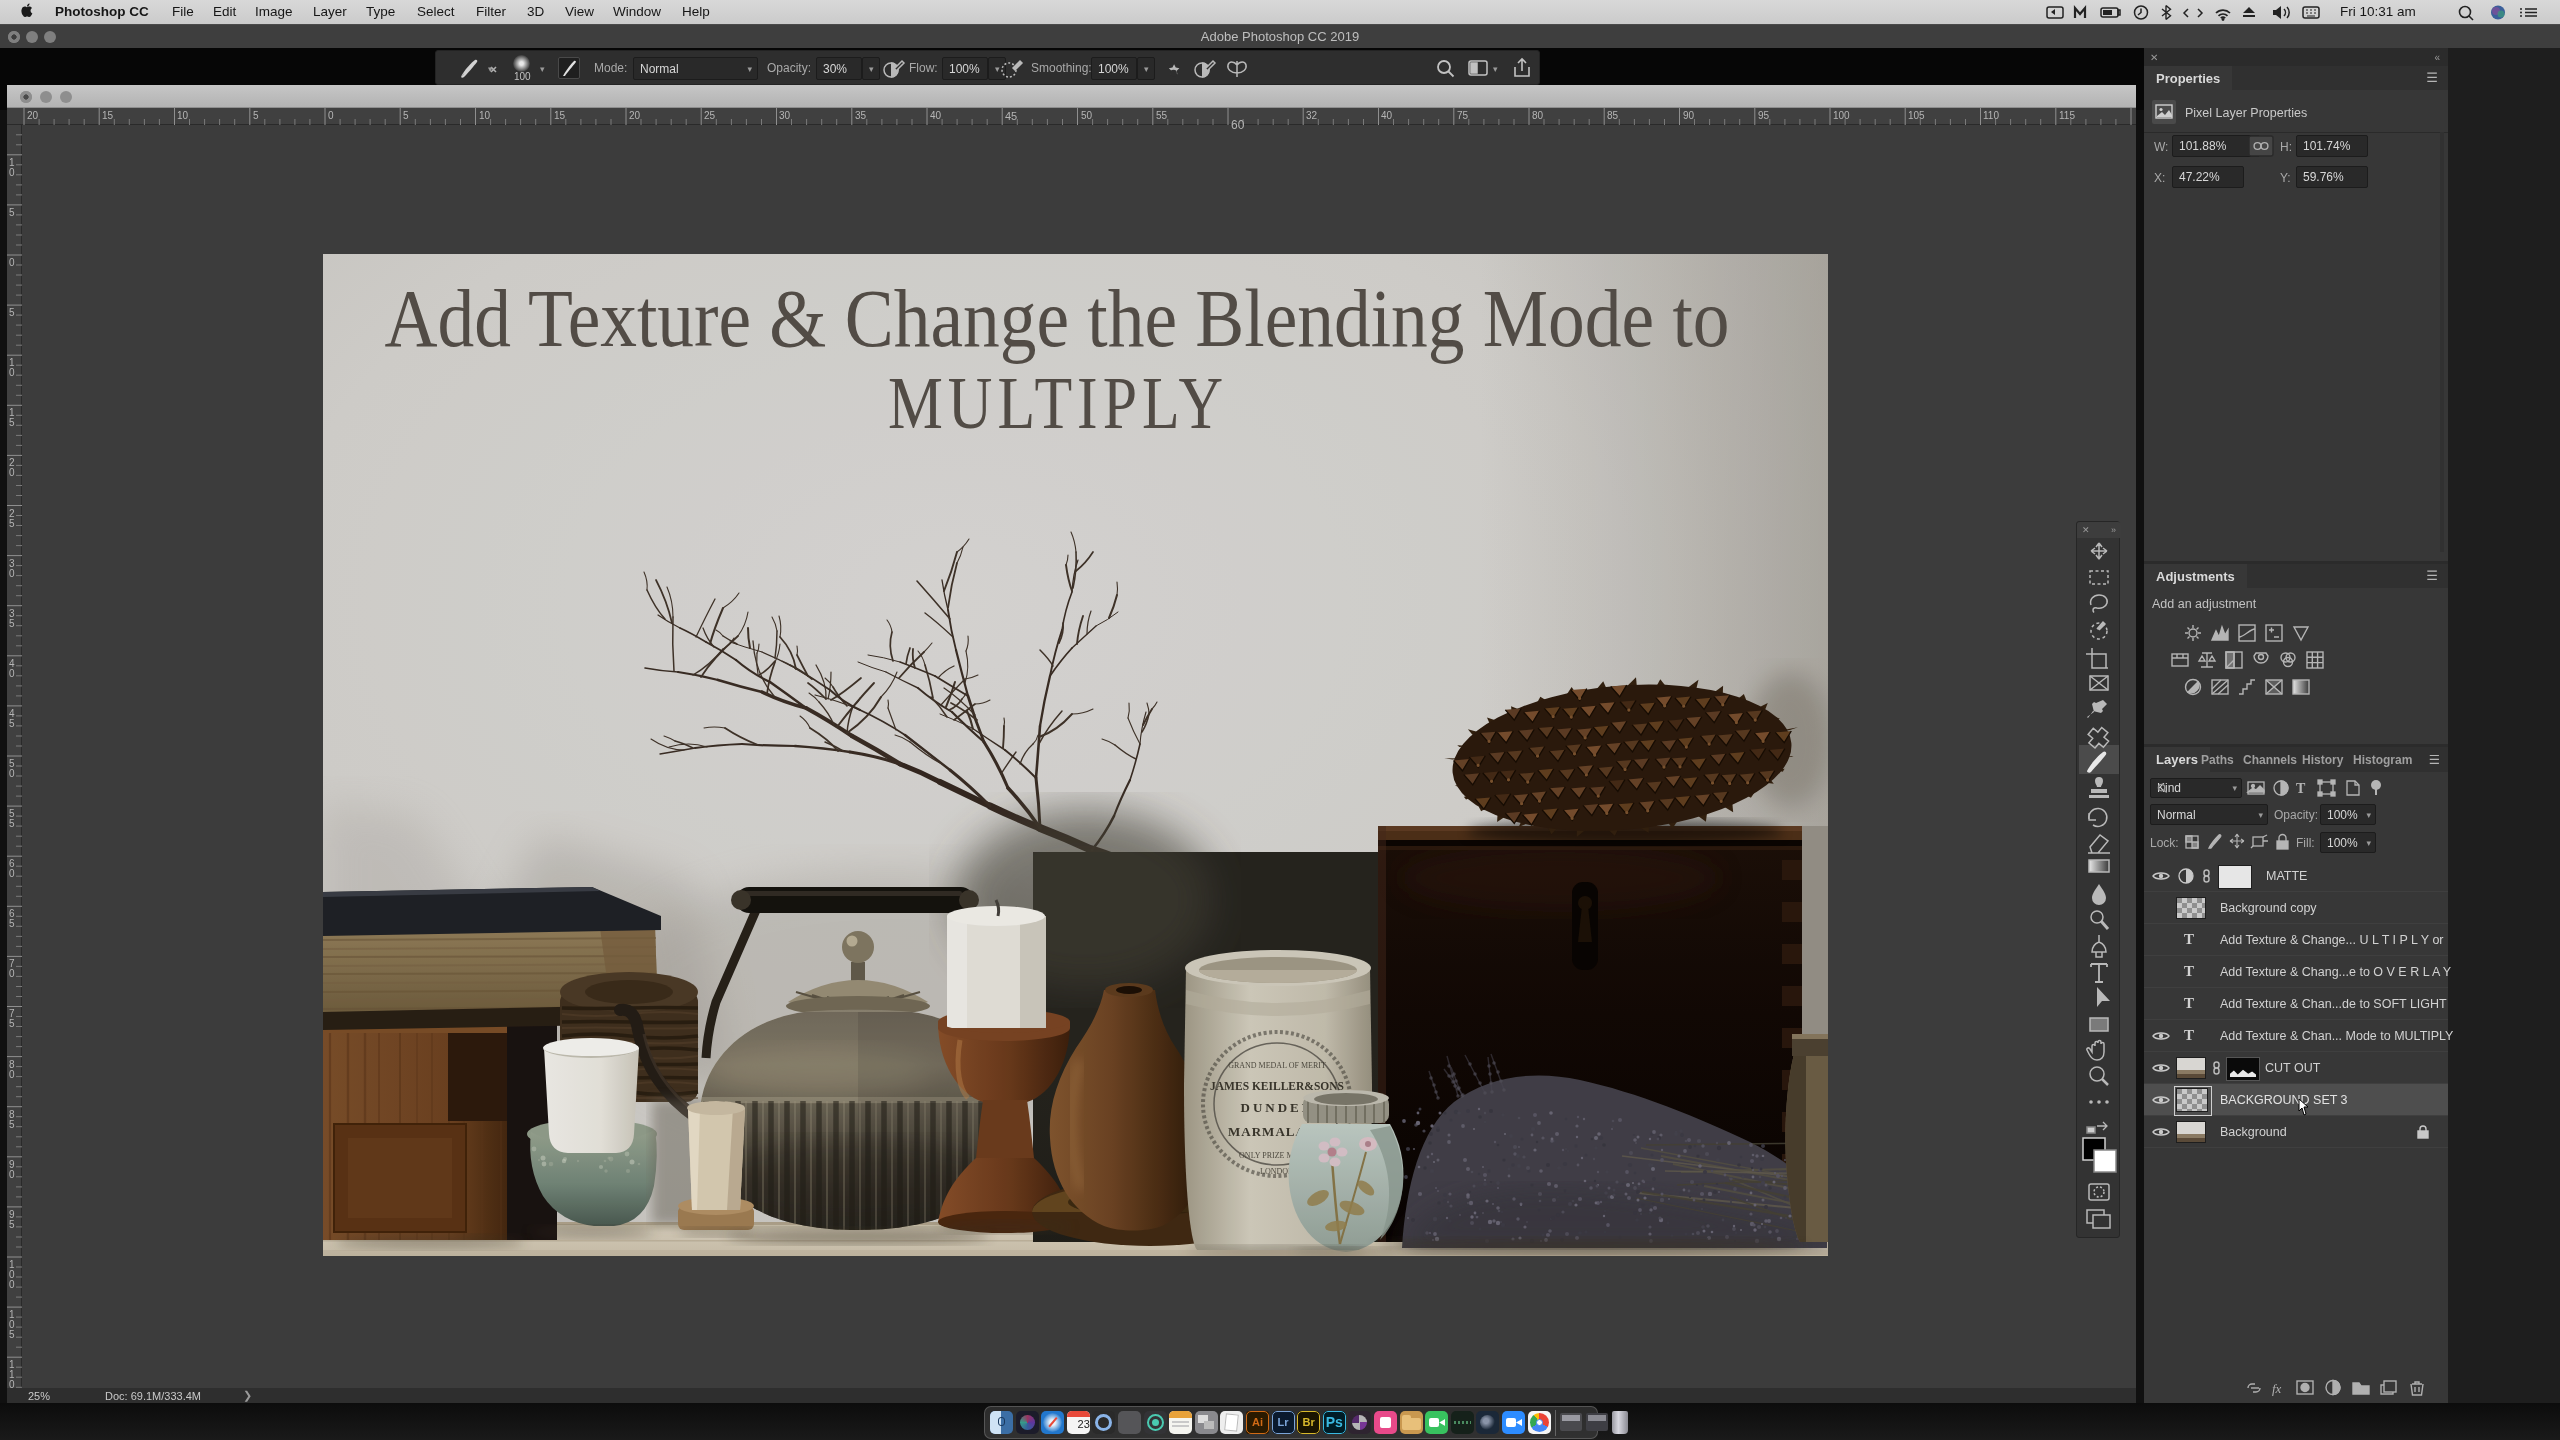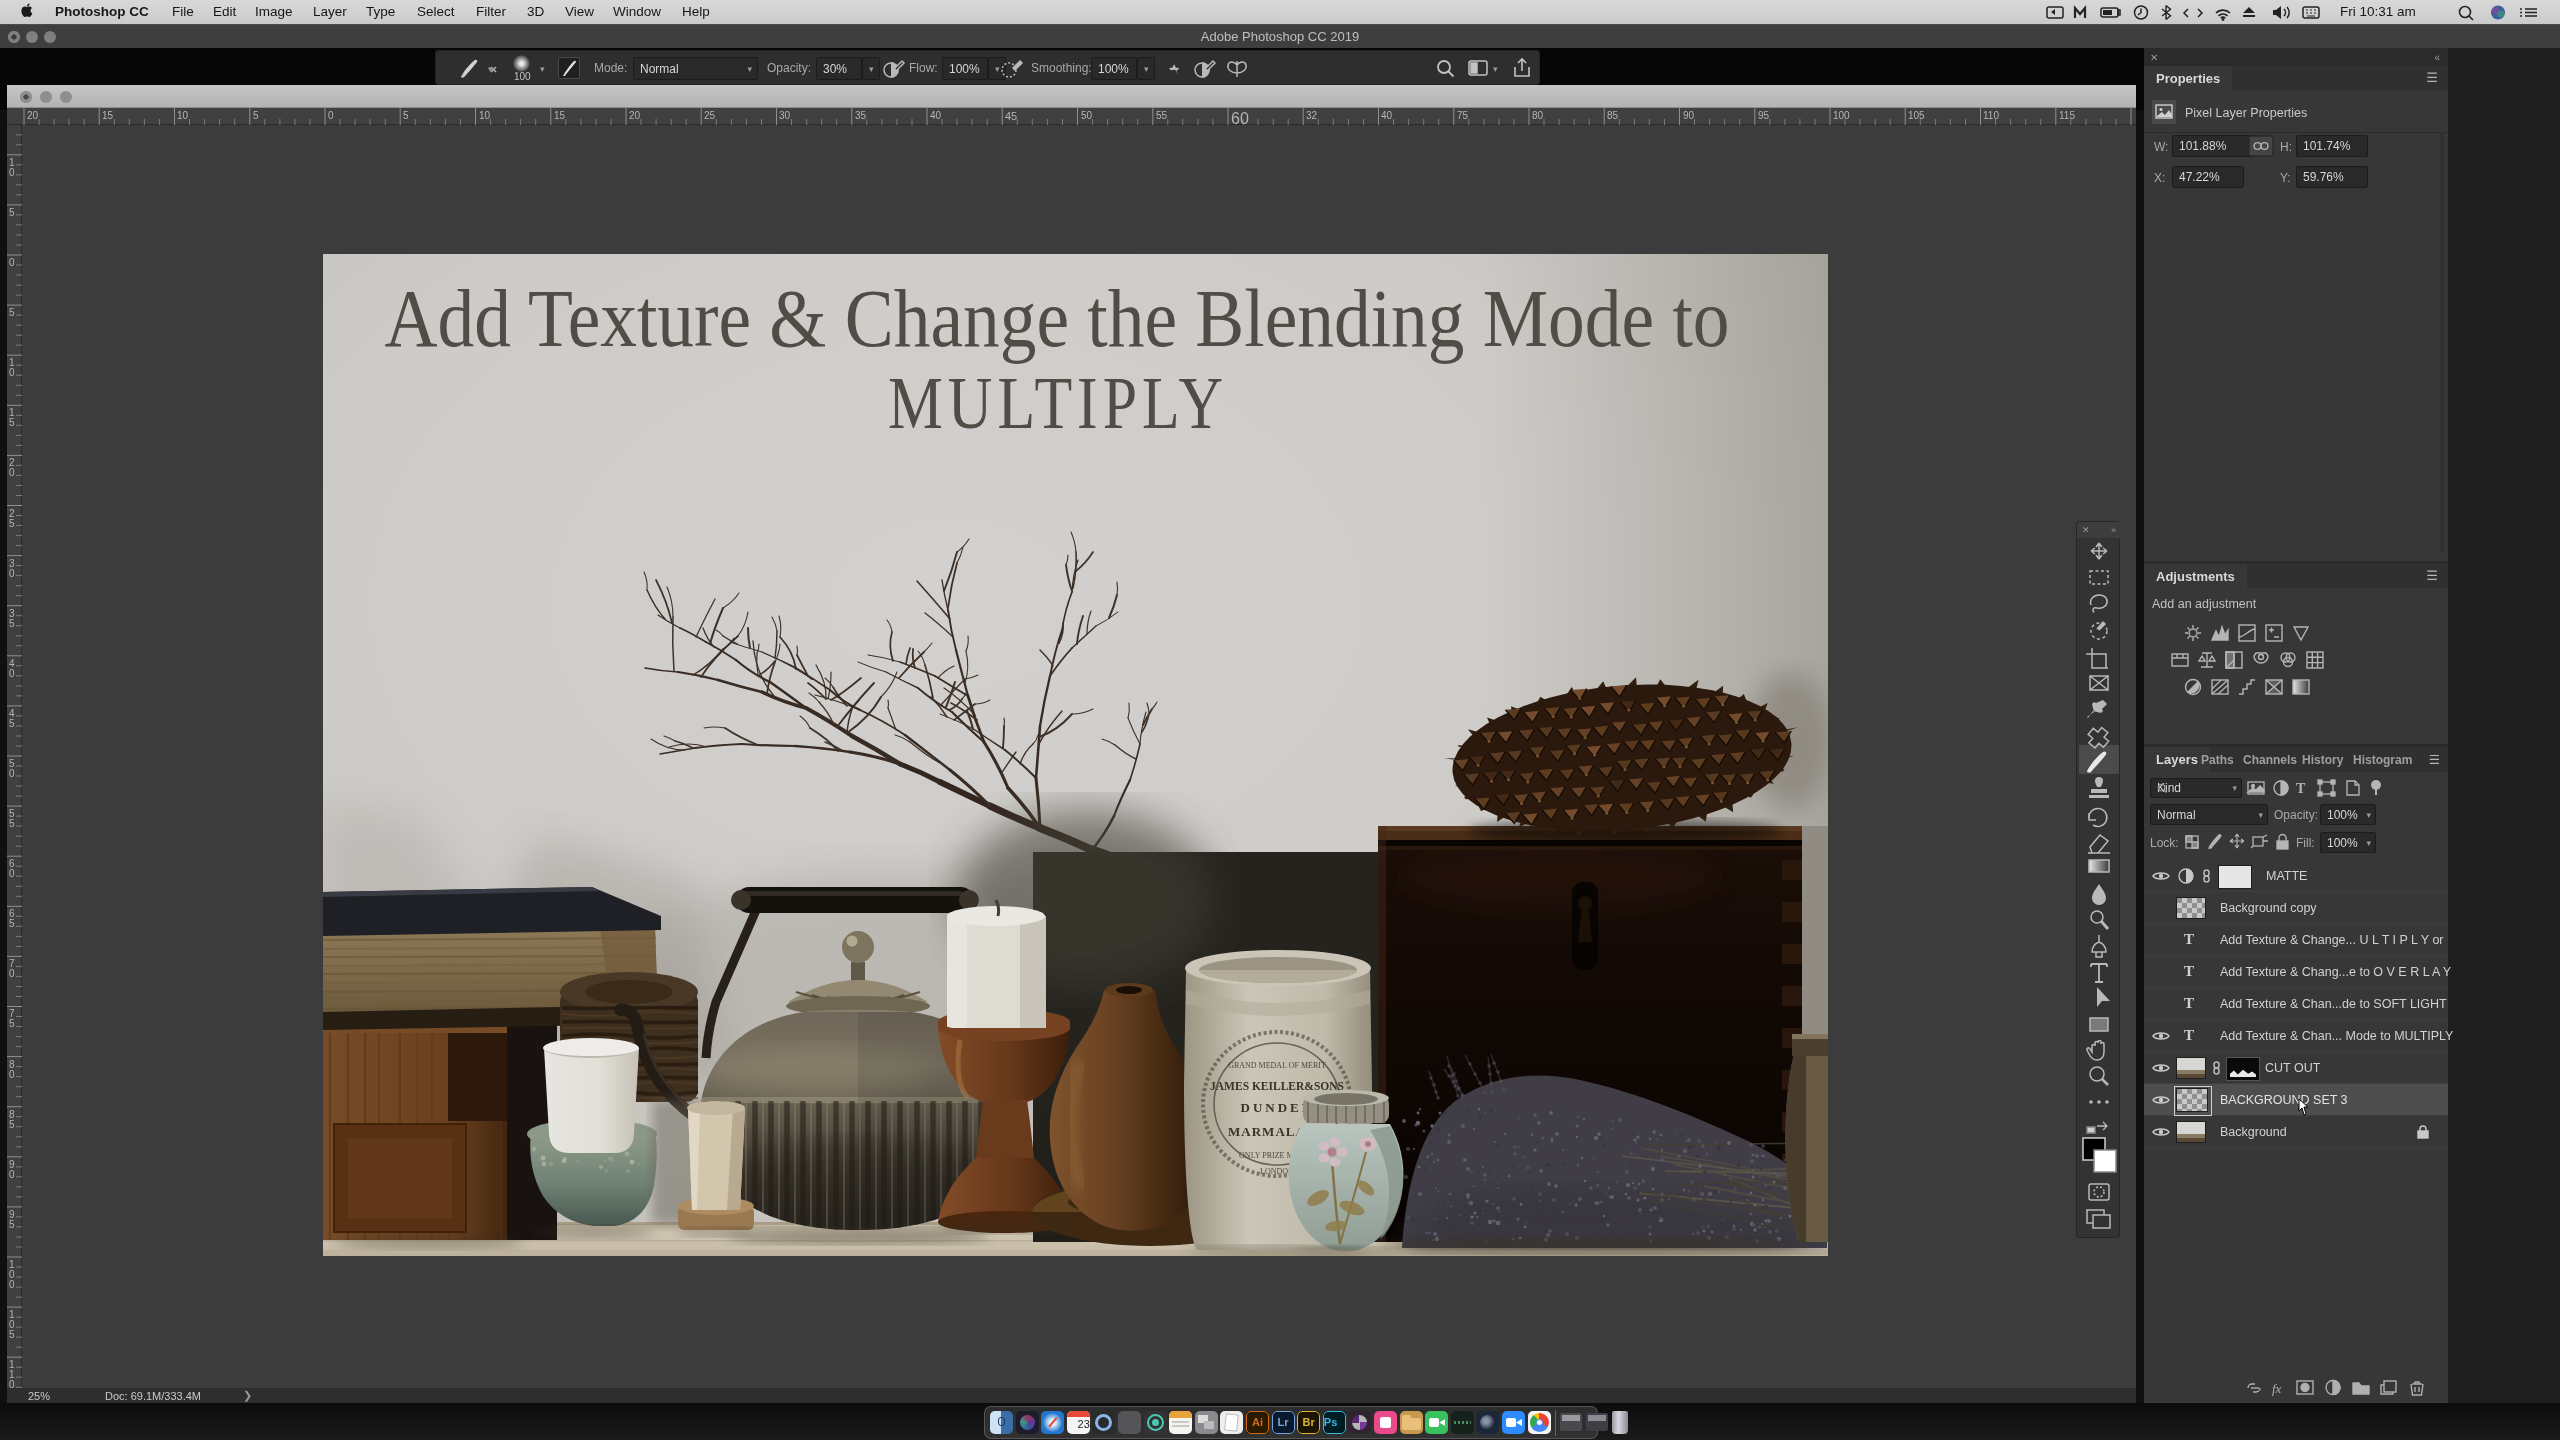--- a/index.html
+++ b/index.html
@@ -230,21 +230,21 @@
       <span class="abs" style="left:472px;top:2px;font-size:10px;color:#b5b5b5">10</span>
       <span class="abs" style="left:547px;top:2px;font-size:10px;color:#b5b5b5">15</span>
       <span class="abs" style="left:622px;top:2px;font-size:10px;color:#b5b5b5">20</span>
       <span class="abs" style="left:697px;top:2px;font-size:10px;color:#b5b5b5">25</span>
       <span class="abs" style="left:772px;top:2px;font-size:10px;color:#b5b5b5">30</span>
       <span class="abs" style="left:848px;top:2px;font-size:10px;color:#b5b5b5">35</span>
       <span class="abs" style="left:923px;top:2px;font-size:10px;color:#b5b5b5">40</span>
       <span class="abs" style="left:998px;top:2px;font-size:11px;color:#b5b5b5">45</span>
       <span class="abs" style="left:1074px;top:2px;font-size:10px;color:#b5b5b5">50</span>
       <span class="abs" style="left:1149px;top:2px;font-size:10px;color:#b5b5b5">55</span>
-      <span class="abs" style="left:1224px;top:2px;font-size:16px;color:#b5b5b5">60</span>
+      <span class="abs" style="left:1224px;top:10px;font-size:12px;color:#b5b5b5">60</span>
       <span class="abs" style="left:1299px;top:2px;font-size:10px;color:#b5b5b5">32</span>
       <span class="abs" style="left:1374px;top:2px;font-size:10px;color:#b5b5b5">40</span>
       <span class="abs" style="left:1450px;top:2px;font-size:10px;color:#b5b5b5">75</span>
       <span class="abs" style="left:1525px;top:2px;font-size:10px;color:#b5b5b5">80</span>
       <span class="abs" style="left:1600px;top:2px;font-size:10px;color:#b5b5b5">85</span>
       <span class="abs" style="left:1676px;top:2px;font-size:10px;color:#b5b5b5">90</span>
       <span class="abs" style="left:1751px;top:2px;font-size:10px;color:#b5b5b5">95</span>
       <span class="abs" style="left:1826px;top:2px;font-size:10px;color:#b5b5b5">100</span>
       <span class="abs" style="left:1901px;top:2px;font-size:10px;color:#b5b5b5">105</span>
       <span class="abs" style="left:1976px;top:2px;font-size:10px;color:#b5b5b5">110</span>
@@ -2104,21 +2104,21 @@
 <div class="abs" style="left:1245.9999999999993px;top:1411px;width:23px;height:23px;border-radius:3px;background:#2a1a00;overflow:hidden">
     <div style="position:absolute;left:0;top:0;width:23px;height:23px;border:1.5px solid #d06a15;border-radius:5px;color:#d06a15;font-size:11px;font-weight:bold;text-align:center;line-height:20px">Ai</div>
   </div>
 <div class="abs" style="left:1271.5999999999992px;top:1411px;width:23px;height:23px;border-radius:5px;background:#0a1a2e;overflow:hidden">
     <div style="position:absolute;left:0;top:0;width:23px;height:23px;border:1.5px solid #7aa4d8;border-radius:5px;color:#7aa4d8;font-size:11px;font-weight:bold;text-align:center;line-height:20px">Lr</div>
   </div>
 <div class="abs" style="left:1297.1999999999991px;top:1411px;width:23px;height:23px;border-radius:5px;background:#1a1400;overflow:hidden">
     <div style="position:absolute;left:0;top:0;width:23px;height:23px;border:1.5px solid #d8b82a;border-radius:5px;color:#d8b82a;font-size:11px;font-weight:bold;text-align:center;line-height:20px">Br</div>
   </div>
 <div class="abs" style="left:1322.799999999999px;top:1411px;width:23px;height:23px;border-radius:5px;background:#001d26;overflow:hidden">
-    <div style="position:absolute;left:0;top:0;width:23px;height:23px;border:1.5px solid #3ab9e0;border-radius:5px;color:#3ab9e0;font-size:11px;font-weight:bold;line-height:20px">Ps</div>
+    <div style="position:absolute;left:0;top:0;width:23px;height:23px;border:1.5px solid #3ab9e0;border-radius:5px;color:#3ab9e0;font-size:14px;font-weight:bold;text-align:center;line-height:20px">Ps</div>
   </div>
 <div class="abs" style="left:1348.399999999999px;top:1411px;width:23px;height:23px;border-radius:5px;background:#2e2430;overflow:hidden">
     <div style="position:absolute;left:4px;top:4px;width:15px;height:15px;border-radius:50%;background:conic-gradient(#d8d8d8 0 25%,#8a3ab0 25% 50%,#d8d8d8 50% 75%,#5f2a7a 75%);opacity:.8"></div>
   </div>
 <div class="abs" style="left:1373.9999999999989px;top:1411px;width:23px;height:23px;border-radius:5px;background:#e84a8a;overflow:hidden">
     <div style="position:absolute;left:6px;top:6px;width:11px;height:11px;background:#fff;border-radius:2px"></div>
   </div>
 <div class="abs" style="left:1399.5999999999988px;top:1411px;width:23px;height:23px;border-radius:5px;background:#c9984f;overflow:hidden">
     <div style="position:absolute;left:2px;top:7px;width:19px;height:12px;background:#e8c07a;border-radius:2px"></div>
     <div style="position:absolute;left:2px;top:4px;width:9px;height:5px;background:#e8c07a;border-radius:2px 2px 0 0"></div>

